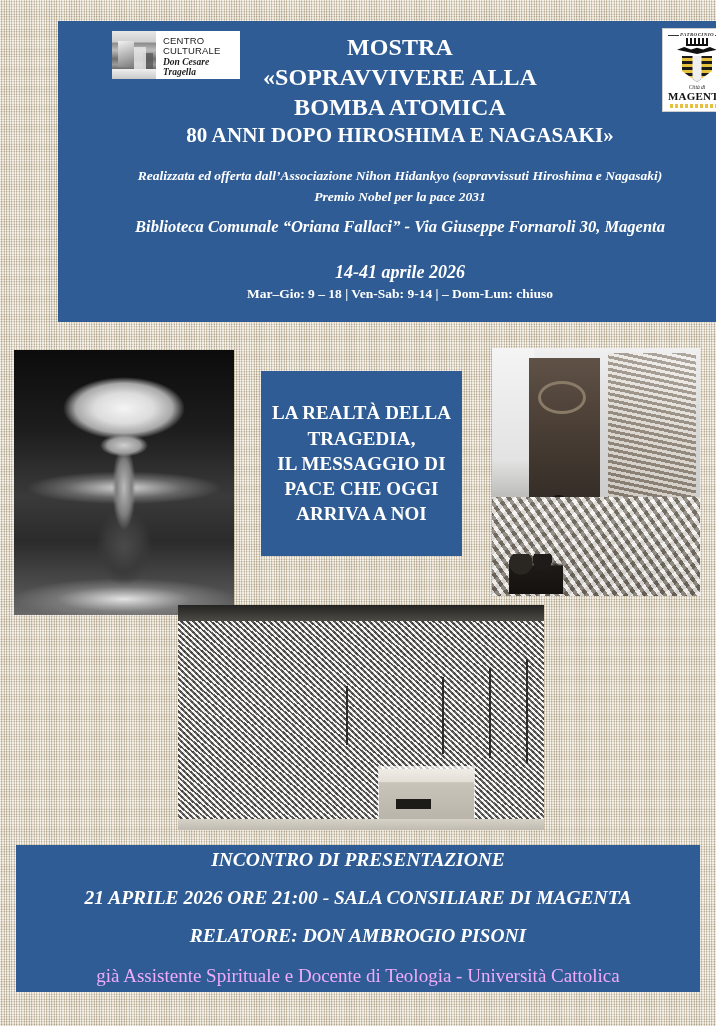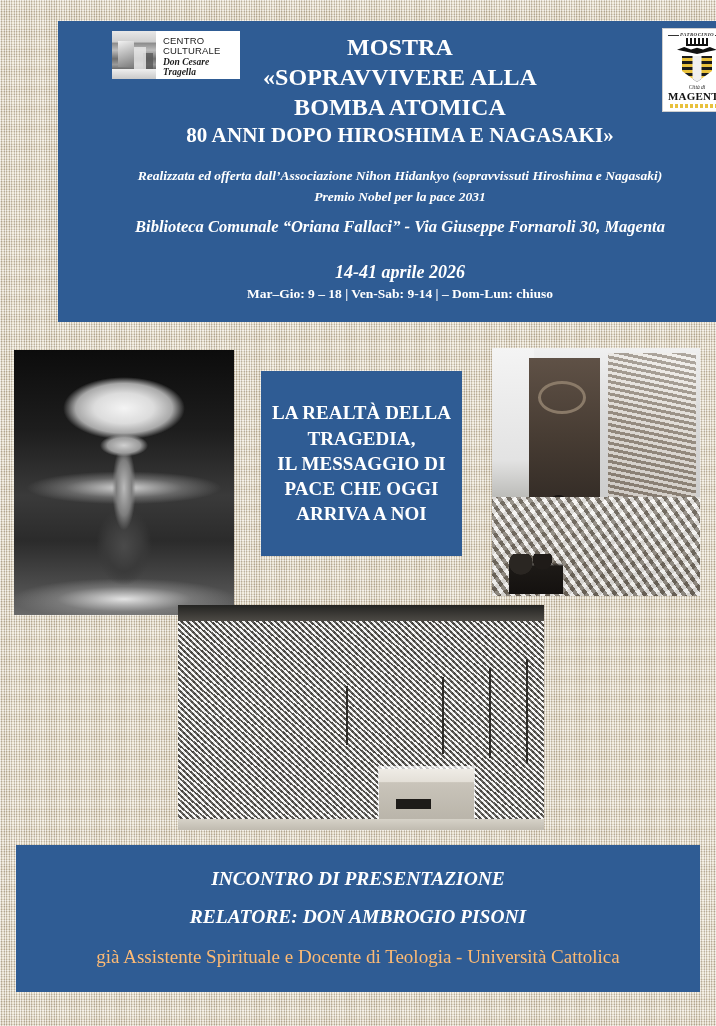--- a/index.html
+++ b/index.html
@@ -437,21 +437,21 @@
     font-size: 19.5px;
     line-height: 1.35;
     color: #ffffff;
     white-space: nowrap;
   }
   #bottom-speaker-role {
     font-style: normal;
     font-weight: normal;
     font-size: 19px;
     line-height: 1.5;
-    color: #fdba74;
+    color: #f0abfc;
     white-space: nowrap;
   }
 </style>
 </head>
 <body>
 
 <div id="poster">
 
   <div id="header-panel" class="blue-panel">
 
@@ -519,17 +519,18 @@
   <div id="quote-panel" class="blue-panel">
     <div id="quote-text">LA REALTÀ DELLA
 TRAGEDIA,
 IL MESSAGGIO DI
 PACE CHE OGGI
 ARRIVA A NOI</div>
   </div>
 
   <div id="bottom-panel" class="blue-panel">
     <div class="bottom-line">INCONTRO DI PRESENTAZIONE</div>
+    <div class="bottom-line">21 APRILE 2026 ORE 21:00 - SALA CONSILIARE DI MAGENTA</div>
     <div class="bottom-line">RELATORE: DON AMBROGIO PISONI</div>
     <div id="bottom-speaker-role">già Assistente Spirituale e Docente di Teologia  - Università Cattolica</div>
   </div>
 
 </div>
 
 </body></html>

